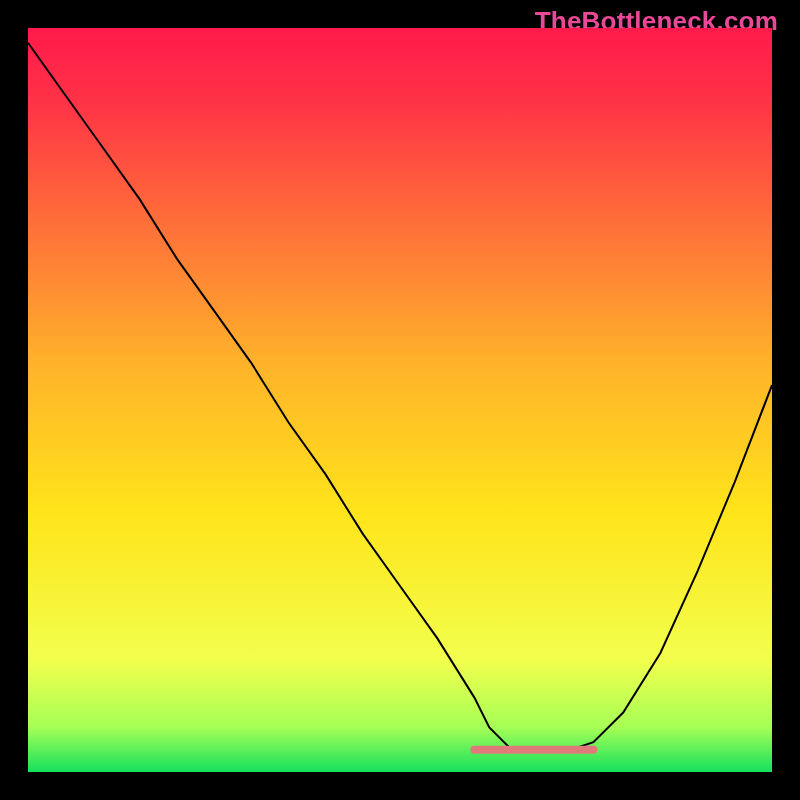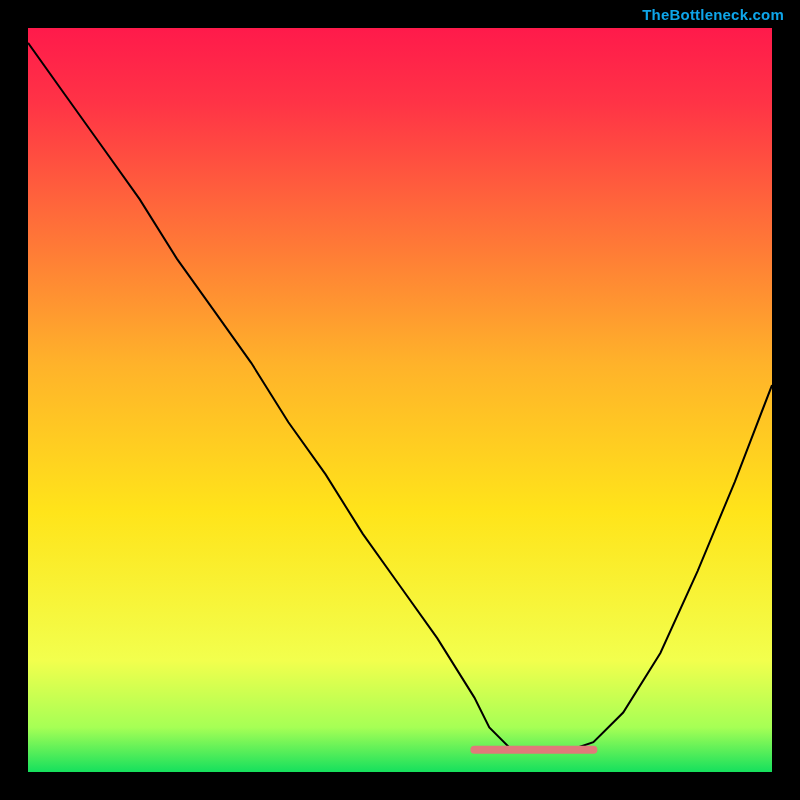--- a/index.html
+++ b/index.html
@@ -19,24 +19,24 @@
   .plot-area {
     position: absolute;
     left: 28px;
     top: 28px;
     width: 744px;
     height: 744px;
   }
   .watermark {
     position: absolute;
     top: 6px;
-    right: 16px;
-    font-size: 15px;
+    right: 22px;
+    font-size: 26px;
     font-weight: bold;
-    color: #0ea5e9;
+    color: #ec4899;
     letter-spacing: 0.2px;
   }
   svg { display: block; }
 </style>
 </head>
 <body>
 
 <div class="chart-wrap">
 
   <div class="watermark">TheBottleneck.com</div>

